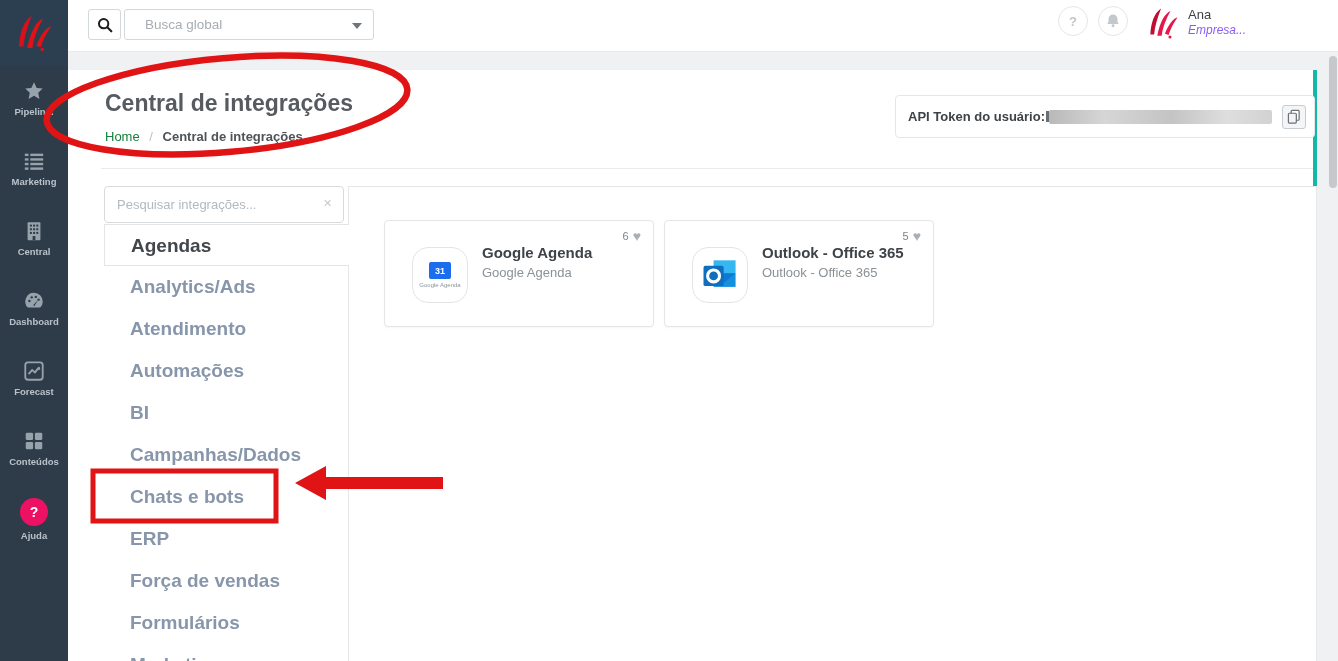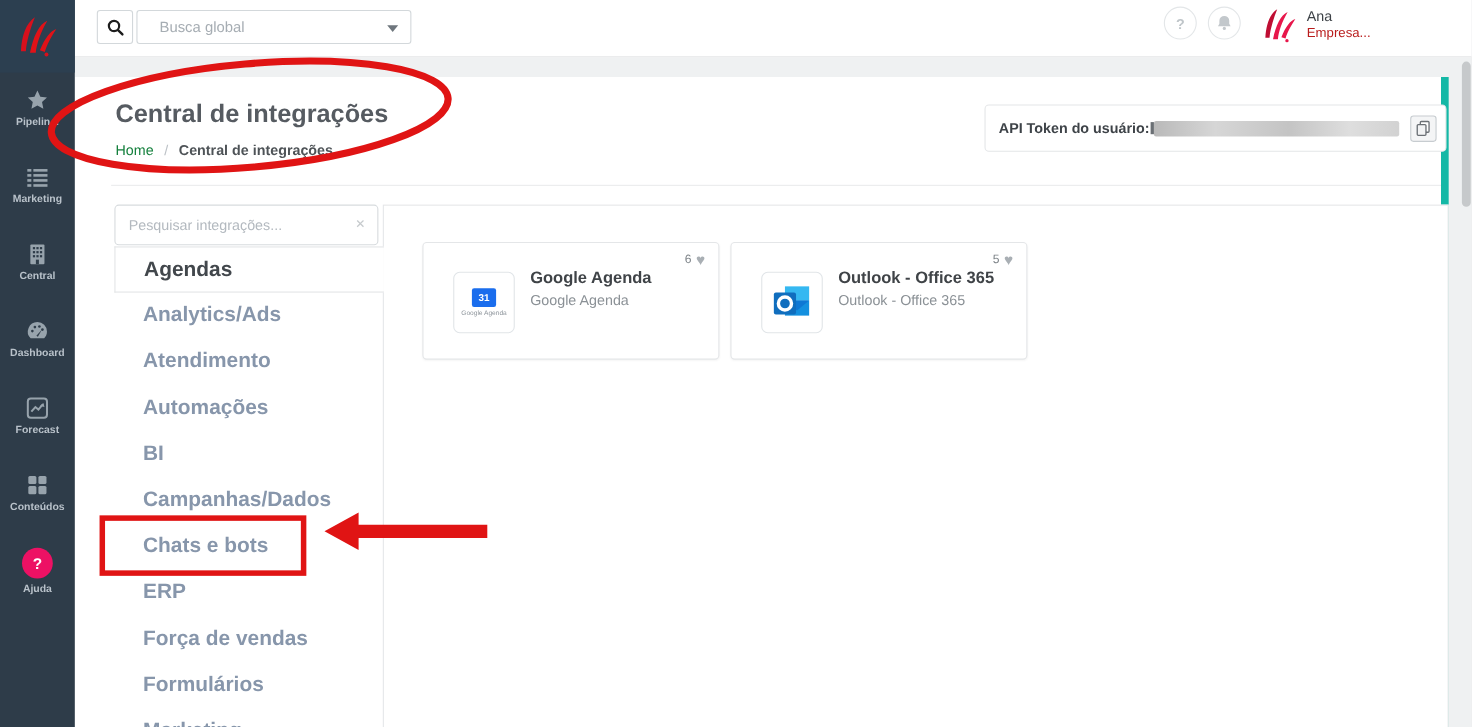--- a/index.html
+++ b/index.html
@@ -22,24 +22,24 @@
                 display:flex; align-items:center; justify-content:center; cursor:pointer; }
   .search-input { position:absolute; left:56px; top:9px; width:250px; height:31px; border:1px solid #d3d8db; border-radius:3px;
                   font-size:13.5px; color:#4a5055; padding:0 28px 0 20px; font-family:"Liberation Sans",sans-serif; }
   .search-input::placeholder { color:#a6adb3; }
   .search-caret { position:absolute; left:284px; top:23px; width:0; height:0; border-left:5px solid transparent; border-right:5px solid transparent; border-top:6px solid #6e767d; }
   .round-btn { position:absolute; top:6px; width:30px; height:30px; border:1px solid #e3e6e8; border-radius:50%; background:#fff;
                display:flex; align-items:center; justify-content:center; color:#bfc5c9; font-size:13px; font-weight:bold; cursor:pointer; }
   .user-logo { position:absolute; left:1076px; top:5px; width:38px; height:36px; cursor:pointer; }
   .user-meta { position:absolute; left:1120px; top:7px; cursor:pointer; }
   .user-name { font-size:13px; font-weight:normal; color:#3d4247; }
-  .user-co { font-size:12px; color:#b91c1c; margin-top:1px; }
+  .user-co { font-size:12px; color:#8b5cf6; margin-top:1px;font-style:italic; }
 
   
-  .panel { position:absolute; left:68px; top:70px; width:1249px; height:591px; background:#fff; border-right:7px solid #14b8a6; }
+  .panel { position:absolute; left:68px; top:70px; width:1249px; height:591px; background:#fff; border-right:4px solid #14b8a6; }
   .page-title { position:absolute; left:37px; top:20px; font-size:23px; color:#565b61; }
   .breadcrumb { position:absolute; left:37px; top:59px; font-size:13px; }
   .crumb-home { color:#15803d; text-decoration:none; cursor:pointer; }
   .crumb-sep { color:#bcc1c6; margin:0 6px; }
   .crumb-cur { color:#4e5357; font-weight:bold; }
 
   .api-card { position:absolute; left:827px; top:25px; width:420px; height:43px; border:1px solid #e4e6e8; border-radius:4px; background:#fff;
               display:flex; align-items:center; padding:0 8px 0 12px; }
   .api-label { font-size:13px; font-weight:bold; color:#3e4348; white-space:nowrap; }
   .api-blur { flex:1; height:14px; margin:0 10px 0 4px; border-radius:2px;
@@ -57,21 +57,21 @@
   .tabs { position:absolute; left:36px; top:154px; width:244px; }
   .tab { position:relative; height:42px; line-height:42px; padding-left:26px; font-size:19px; font-weight:bold; color:#8796ab; cursor:pointer; }
   .tab.active { background:#fff; border:1px solid #e3e5e7; border-right:none; color:#42474c; width:245px; z-index:2; }
 
   .content-panel { position:absolute; left:280px; top:116px; width:969px; height:560px; background:#fff; border:1px solid #e5e7e9; }
   .int-card { position:absolute; top:33px; width:270px; height:107px; background:#fff; border:1px solid #e4e6e8; border-radius:4px;
               box-shadow:0 1px 2px rgba(0,0,0,0.04); cursor:pointer; }
   .card-likes { position:absolute; right:12px; top:8px; display:flex; align-items:center; gap:4px; }
   .like-count { font-size:11px; color:#7d8388; }
   .heart { font-size:14px; color:#a9afb4; line-height:14px; }
-  .logo-box { position:absolute; left:27px; top:26px; width:56px; height:56px; border:1px solid #e1e5e8; border-radius:6px;
+  .logo-box { position:absolute; left:27px; top:26px; width:56px; height:56px; border:1px solid #e1e5e8; border-radius:16px;
               display:flex; flex-direction:column; align-items:center; justify-content:center; }
   .gcal-tile { width:22px; height:17px; background:#1a6ded; border-radius:2px; color:#fff; font-size:9px; font-weight:bold;
                display:flex; align-items:center; justify-content:center; }
   .gcal-caption { font-size:6px; color:#8d949b; margin-top:3px; white-space:nowrap; }
   .card-title { position:absolute; left:97px; top:23px; font-size:15px; font-weight:bold; color:#3f4347; white-space:nowrap; }
   .card-sub { position:absolute; left:97px; top:44px; font-size:13px; color:#8b9196; white-space:nowrap; }
 
   .scroll-thumb { position:absolute; left:1329px; top:56px; width:8px; height:132px; background:#c6c9cb; border-radius:4px; z-index:6; }
 
   .annotations { position:absolute; left:0; top:0; width:1338px; height:661px; z-index:100; pointer-events:none; }

